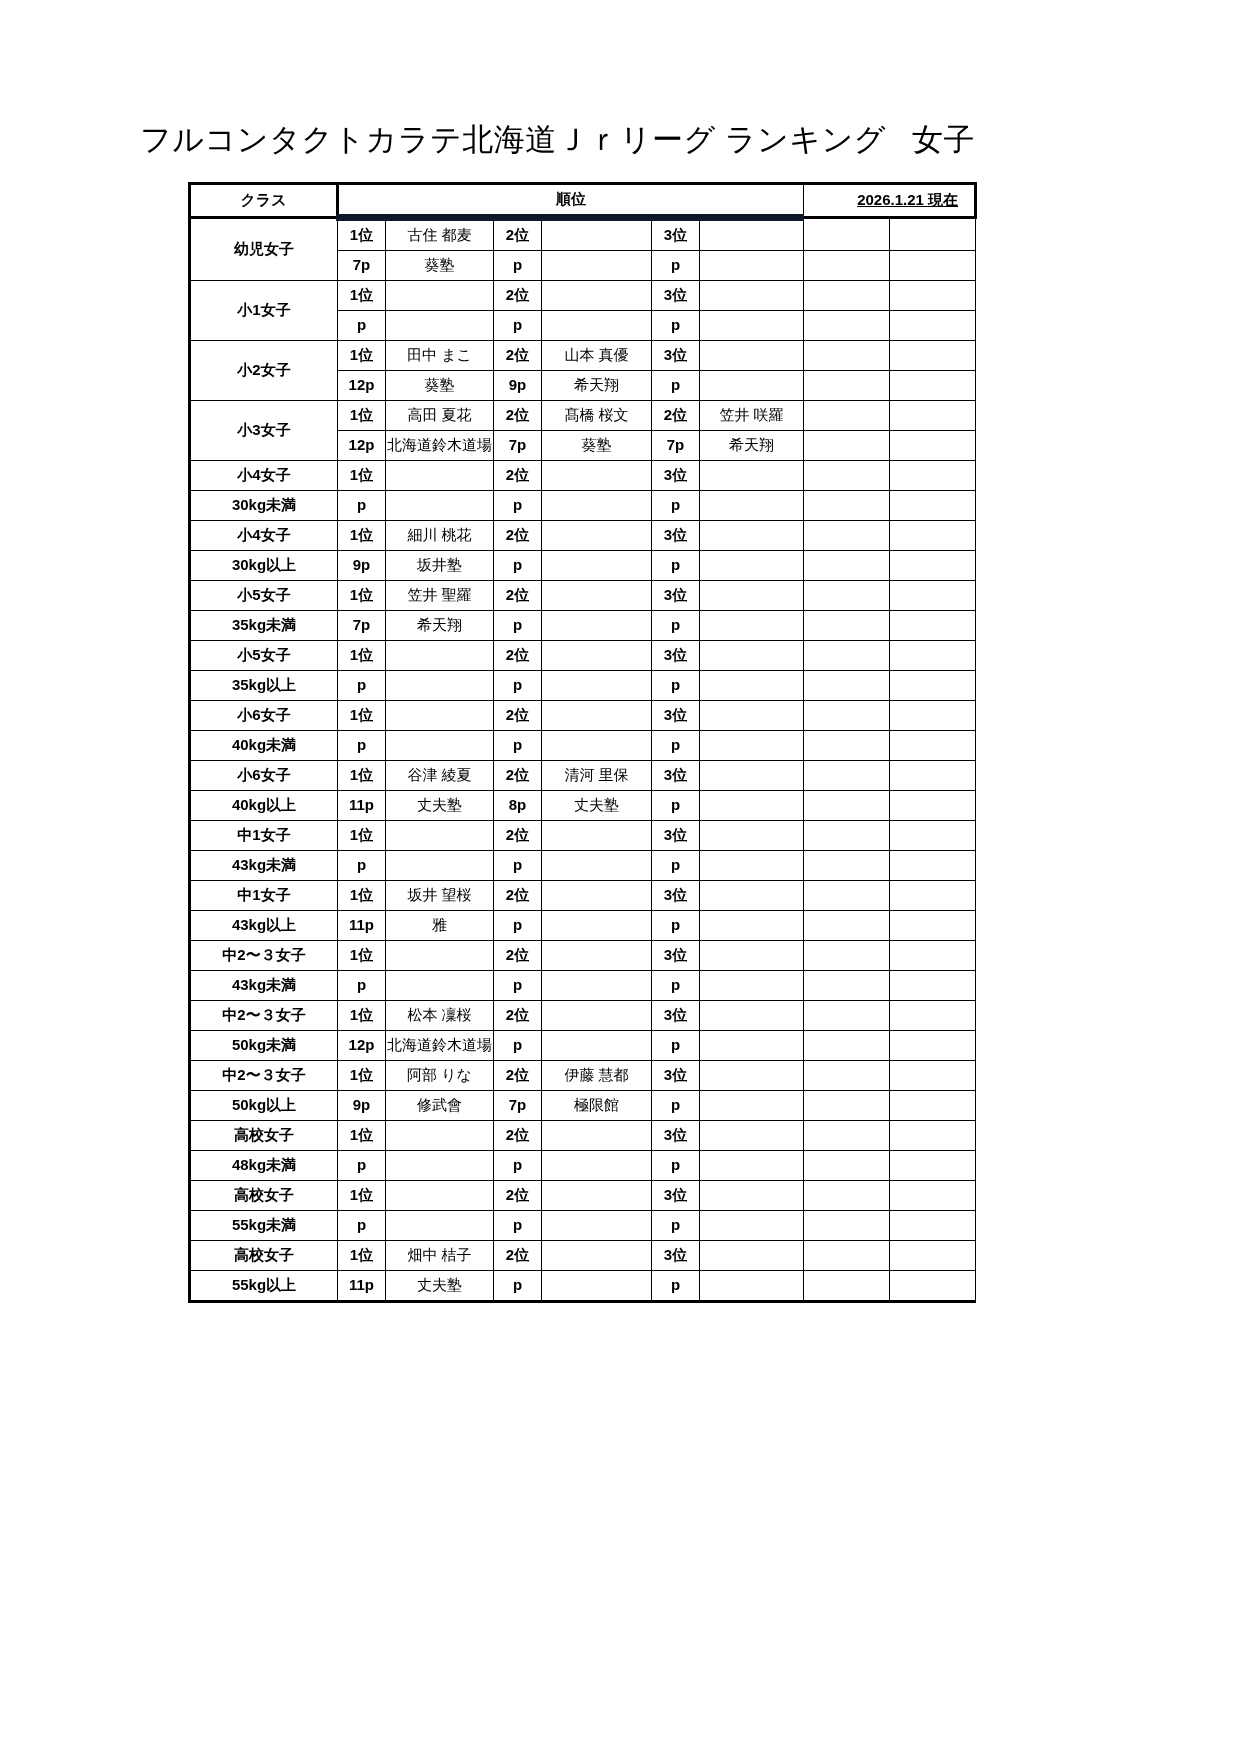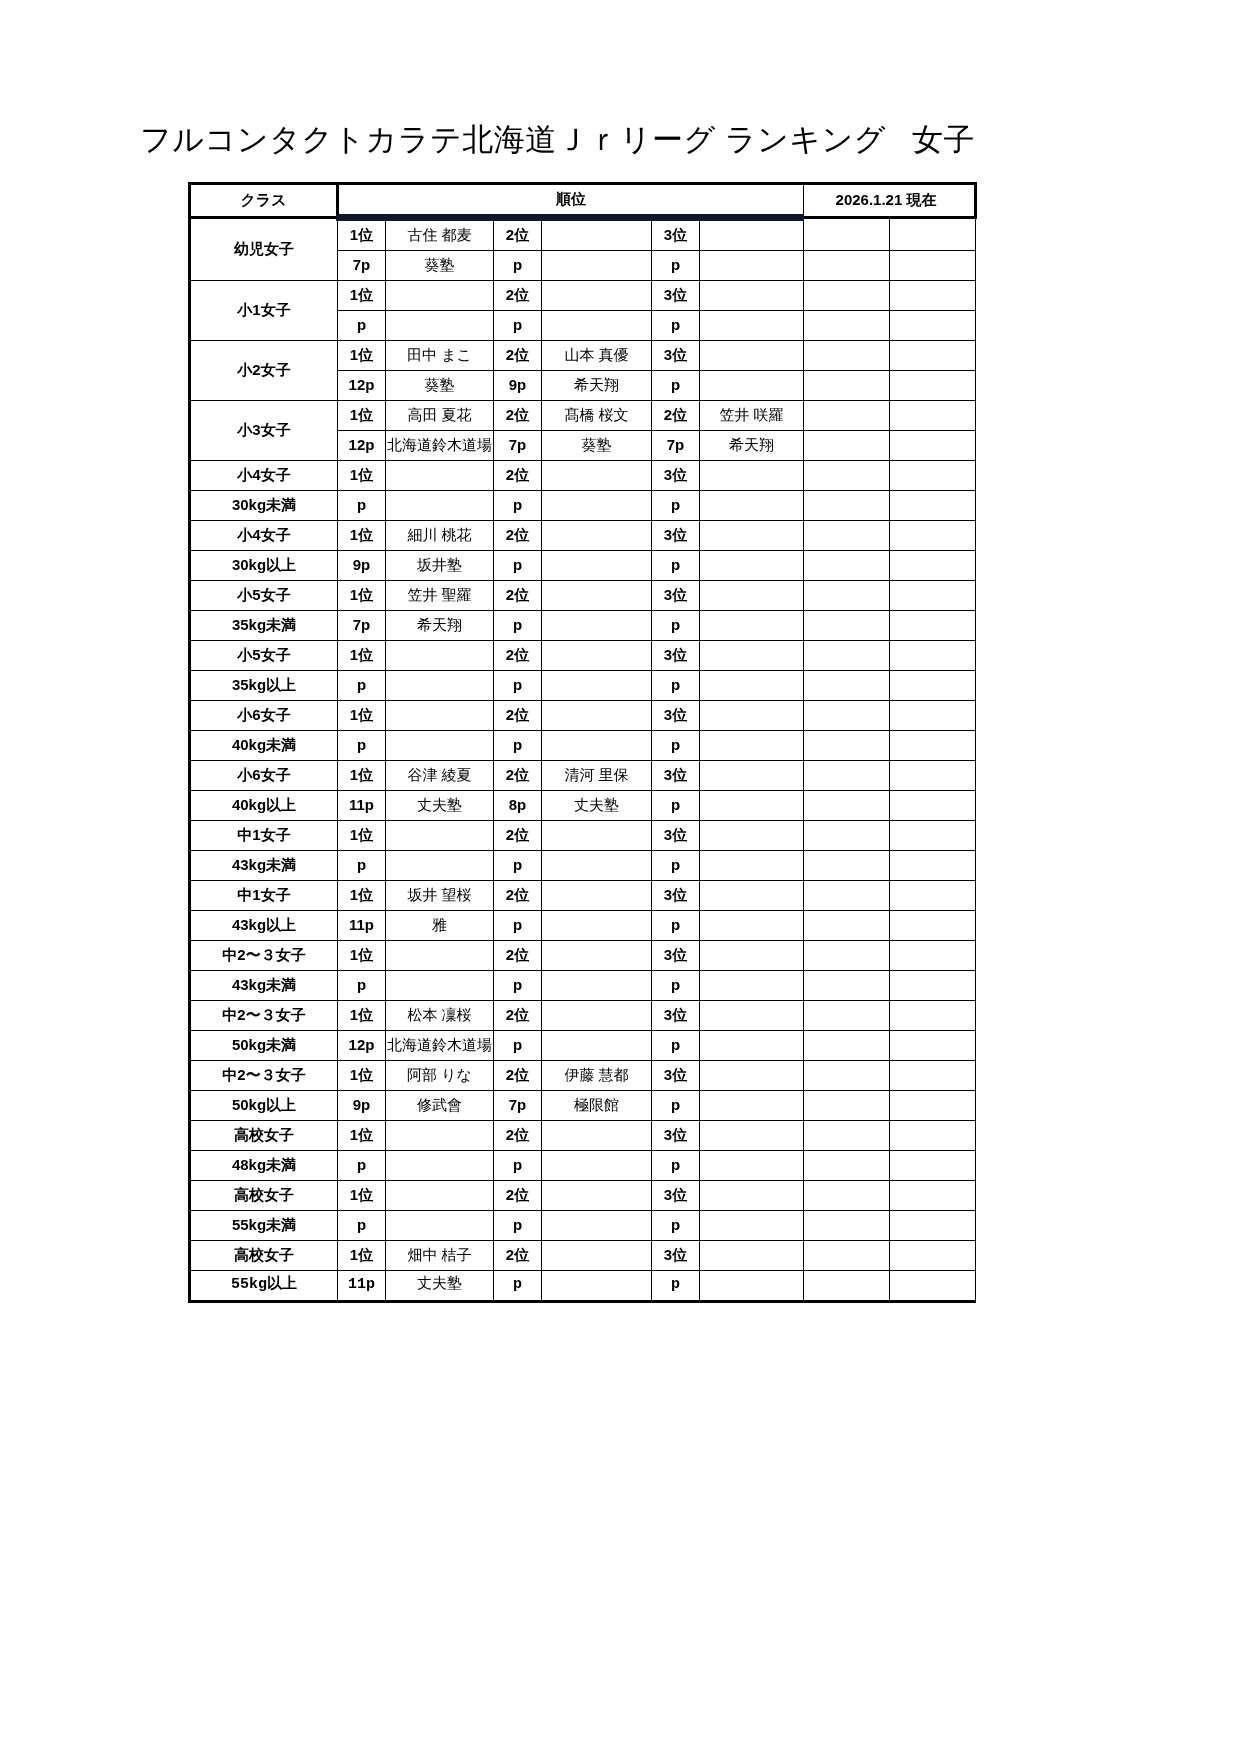--- a/index.html
+++ b/index.html
@@ -64,35 +64,35 @@
   .c-x2     { width: 86px;  }
 
   
   .hdr td {
     height: 32px;
     font-weight: bold;
     font-size: 16px;
   }
   .hdr .h-class { border-top: 3px solid #000; border-left: 3px solid #000; border-bottom: 3px solid #000; border-right: 3px solid #000; font-family: Liberation Serif, serif;}
   .hdr .h-rank  { border-top: 3px solid #000; border-bottom: 7px solid #0f172a;}
-  .hdr .h-date  { border-top: 3px solid #000; border-bottom: 3px solid #000; border-right: 3px solid #000; text-align: center; padding-right: 6px; font-size: 15px;}
+  .hdr .h-date  { border-top: 3px solid #000; border-bottom: 3px solid #000; border-right: 3px solid #000; text-align: right; padding-right: 16px; font-size: 15px; text-decoration: underline;}
 
   
   .grp-top td { border-top: 2px solid #000; }
   tr.grp-top td.cls, tr.grp-bot td.cls { border-left: 3px solid #000; }
   td.cls {
     border-left: 3px solid #000;
     border-right: 3px solid #000;
     font-size: 17px;
     font-weight: bold;
   }
   td.cls.nb-bottom { border-bottom: none; text-align: center; }
   td.cls.nb-top { border-top: none; }
   td.edge-right { border-right: 3px solid #000; }
-  tr.last-row td { border-bottom: 3px solid #000; font-family: Liberation Mono, monospace; }
+  tr.last-row td { border-bottom: 3px solid #000; }
 
   td.rk { font-size: 17px; font-weight: bold; }
   td.pts { font-size: 17px; font-weight: bold; }
   td.blank { }
   
   td.namecell {
     font-size: 16px;
     border-bottom: none;
   }
   td.dojocell {

